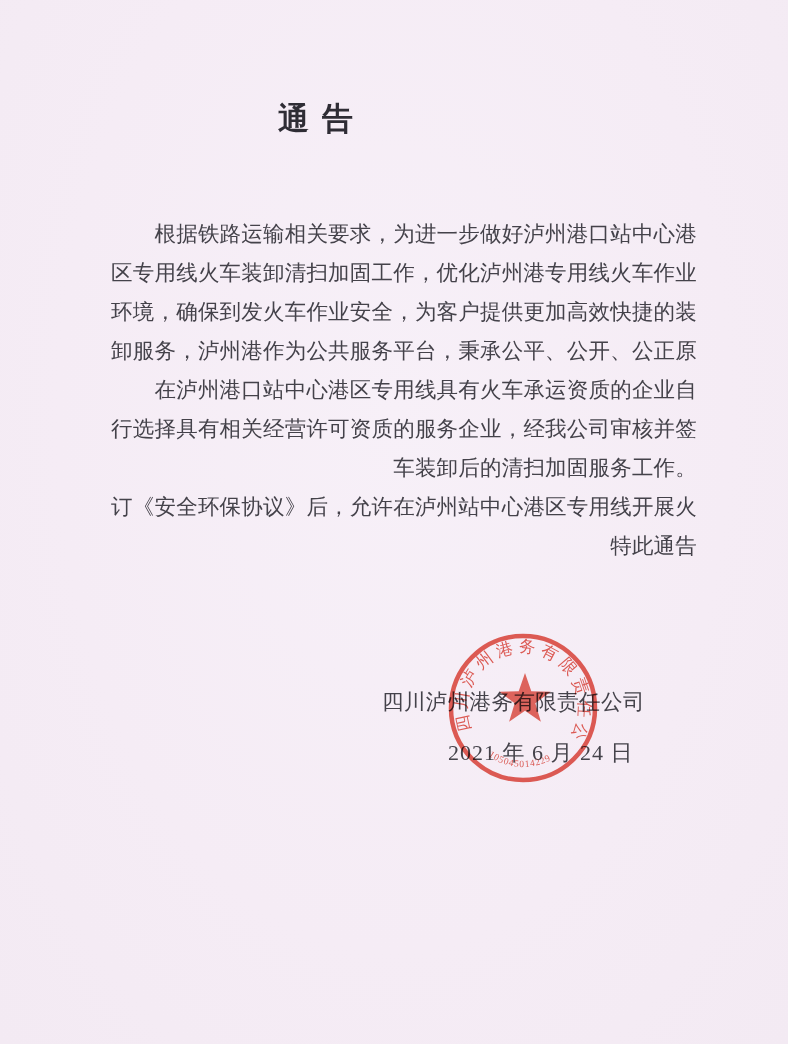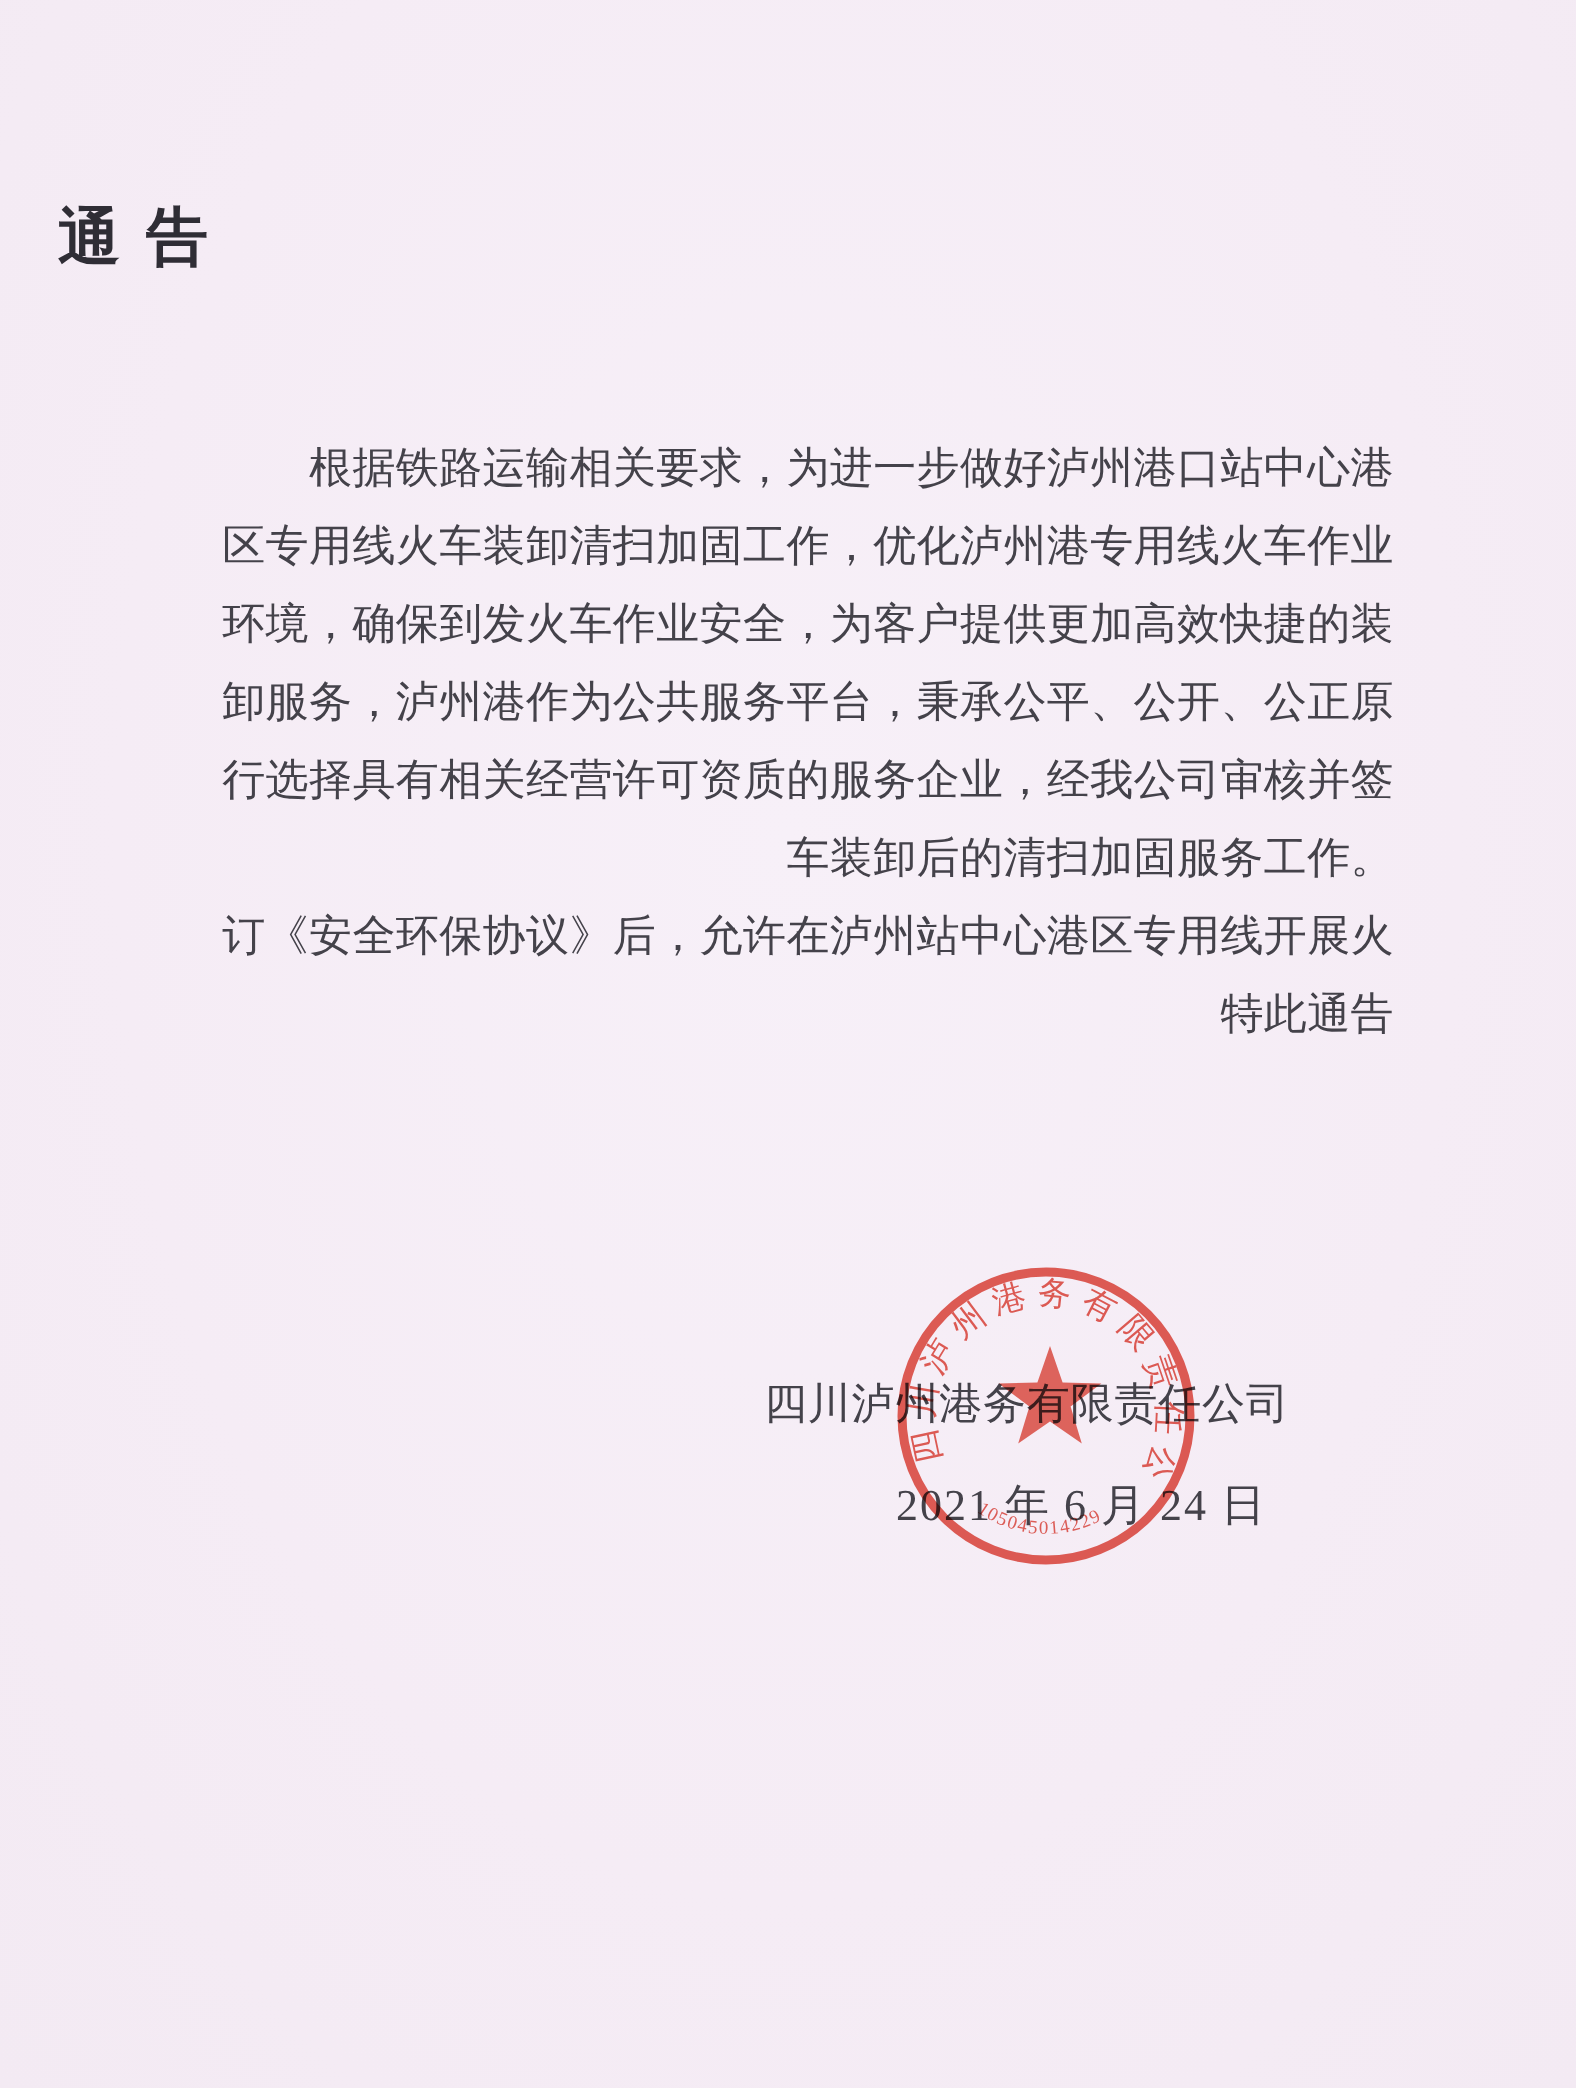--- a/index.html
+++ b/index.html
@@ -7,21 +7,22 @@
     position:relative;
     width:788px;height:1044px;
     background:#f6eef6;
     background-image:radial-gradient(ellipse at 50% 40%, #f7f0f8 0%, #f5ecf5 60%, #f3eaf3 100%);
     overflow:hidden;
     font-family:"Liberation Serif", serif;
     color:#413f47;
   }
   .doc-title{
     position:absolute;
-    top:98px;left:16px;width:631px;
+    top:98px;left:0;width:631px;
+    text-align:center;
     font-size:31px;
     font-weight:bold;
     letter-spacing:13px;
     padding-left:13px; 
     box-sizing:border-box;
     color:#2f2d35;
   }
   .body-text{
     position:absolute;
     left:97px;top:215px;
@@ -71,20 +72,21 @@
 
 <div class="page">
 
   <div class="doc-title">通告</div>
 
   <div class="body-text">
       <div class="line indent">根据铁路运输相关要求，为进一步做好泸州港口站中心港</div>
       <div class="line">区专用线火车装卸清扫加固工作，优化泸州港专用线火车作业</div>
       <div class="line">环境，确保到发火车作业安全，为客户提供更加高效快捷的装</div>
       <div class="line">卸服务，泸州港作为公共服务平台，秉承公平、公开、公正原</div>
+      <div class="line indent">在泸州港口站中心港区专用线具有火车承运资质的企业自</div>
       <div class="line">行选择具有相关经营许可资质的服务企业，经我公司审核并签</div>
       <div class="line">车装卸后的清扫加固服务工作。</div>
       <div class="line">订《安全环保协议》后，允许在泸州站中心港区专用线开展火</div>
       <div class="line indent">特此通告</div>
     </div>
 
   <div class="signature-company">四川泸州港务有限责任公司</div>
 
   <div class="signature-date">2021 年 6 月 24 日</div>
 

